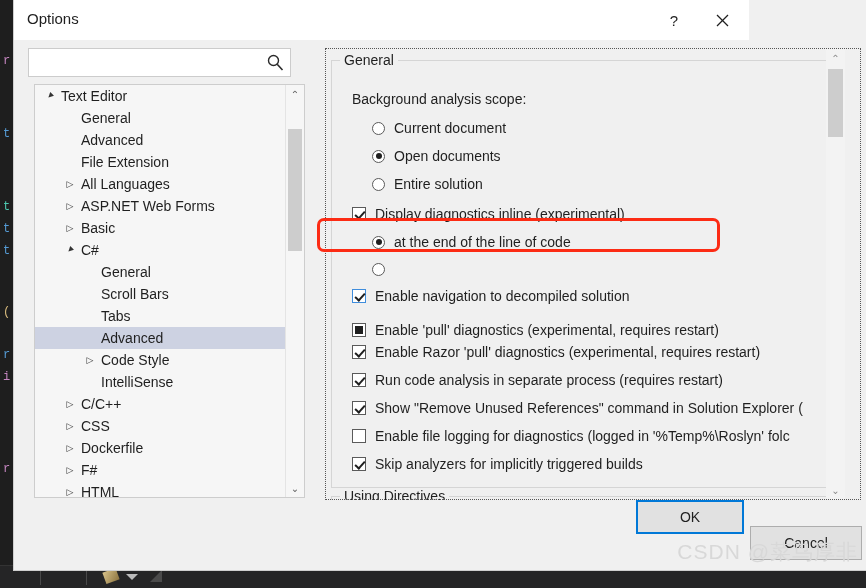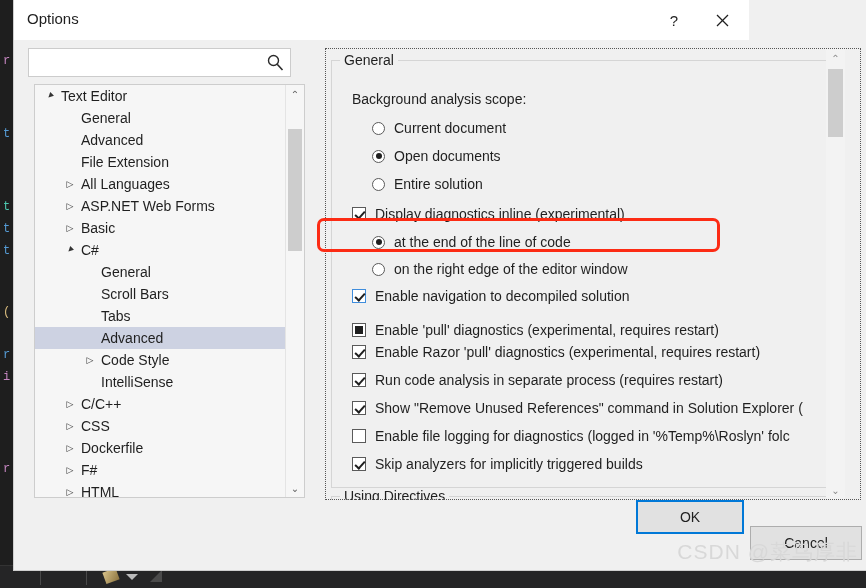--- a/index.html
+++ b/index.html
@@ -501,21 +501,20 @@
           <span class="txt">Display diagnostics inline (experimental)</span>
         </div>
 
         <div id="inline-radios">
             <div class="radio-row" style="left: 40px; top: 170px;">
               <span class="radio on"></span>
               <span class="txt">at the end of the line of code</span>
             </div>
             <div class="radio-row" style="left: 40px; top: 197px;">
               <span class="radio"></span>
-              <span class="txt">on the right edge of the editor window</span>
             </div>
           </div>
 
         <div id="panel-checkboxes">
             <div class="check-row" style="left: 20px; top: 224px;">
               <span class="cbox on hl"></span>
               <span class="txt">Enable navigation to decompiled solution</span>
             </div>
             <div class="check-row" style="left: 20px; top: 258px;">
               <span class="cbox indeterminate"></span>

